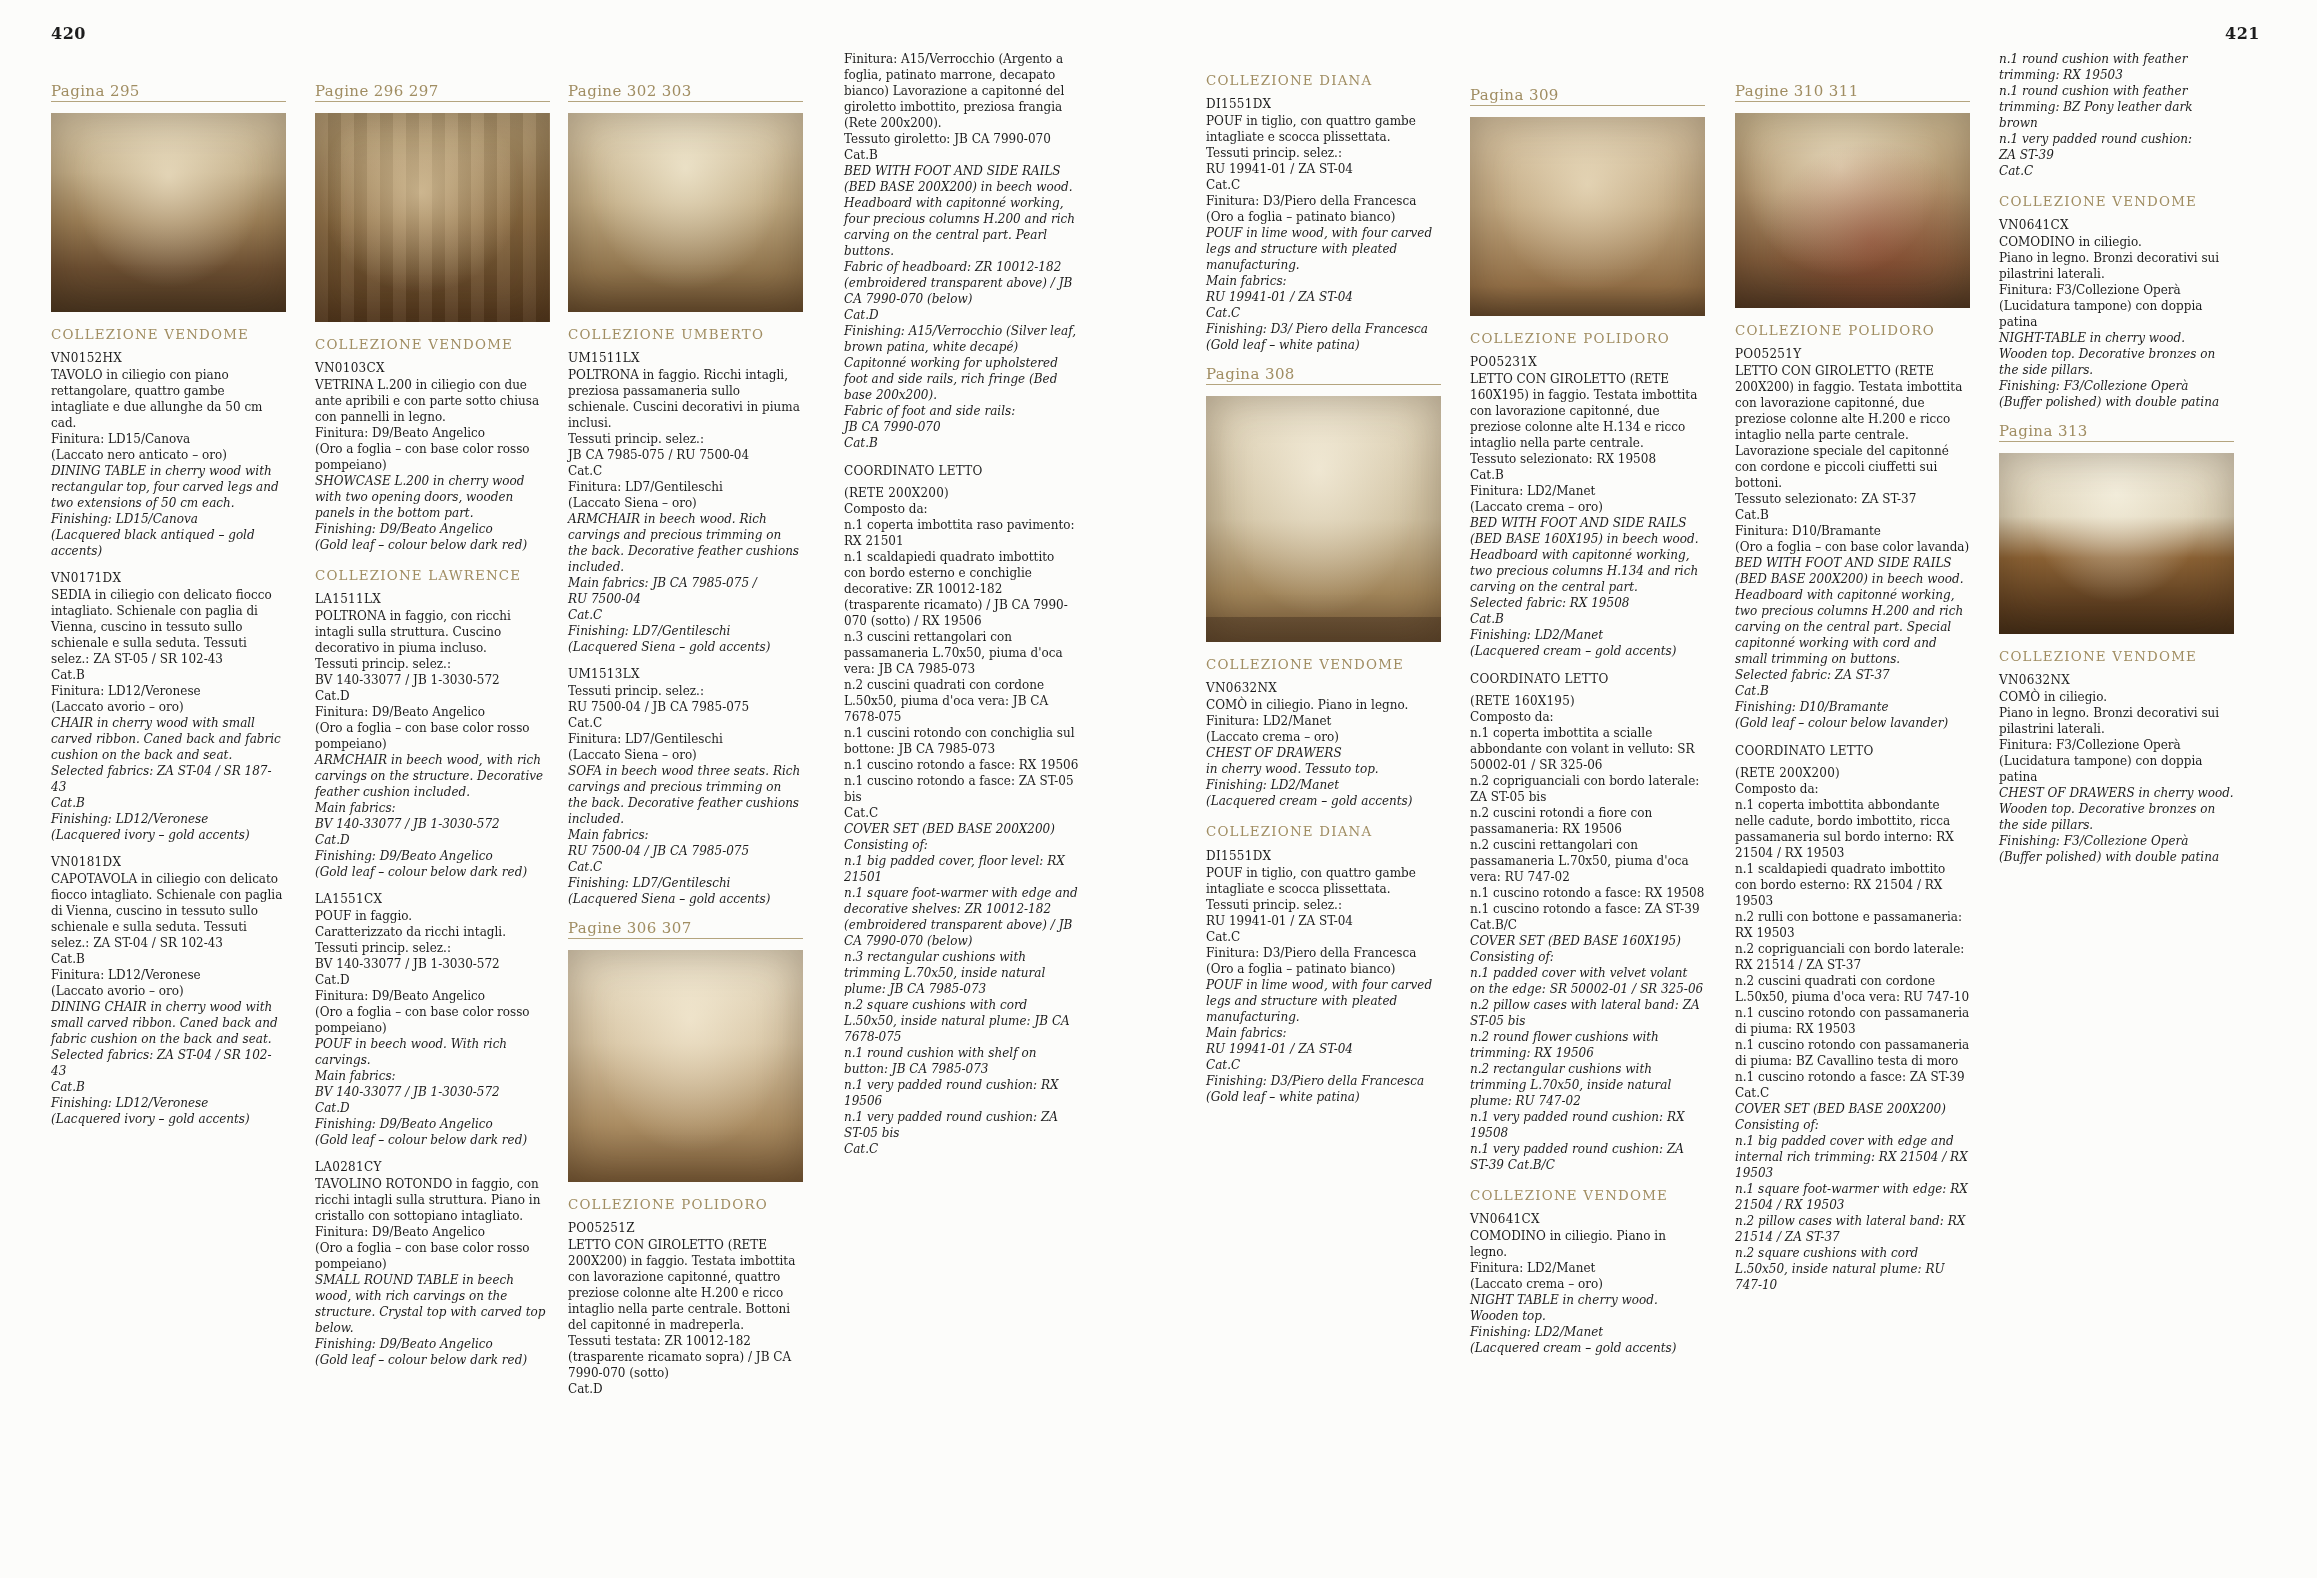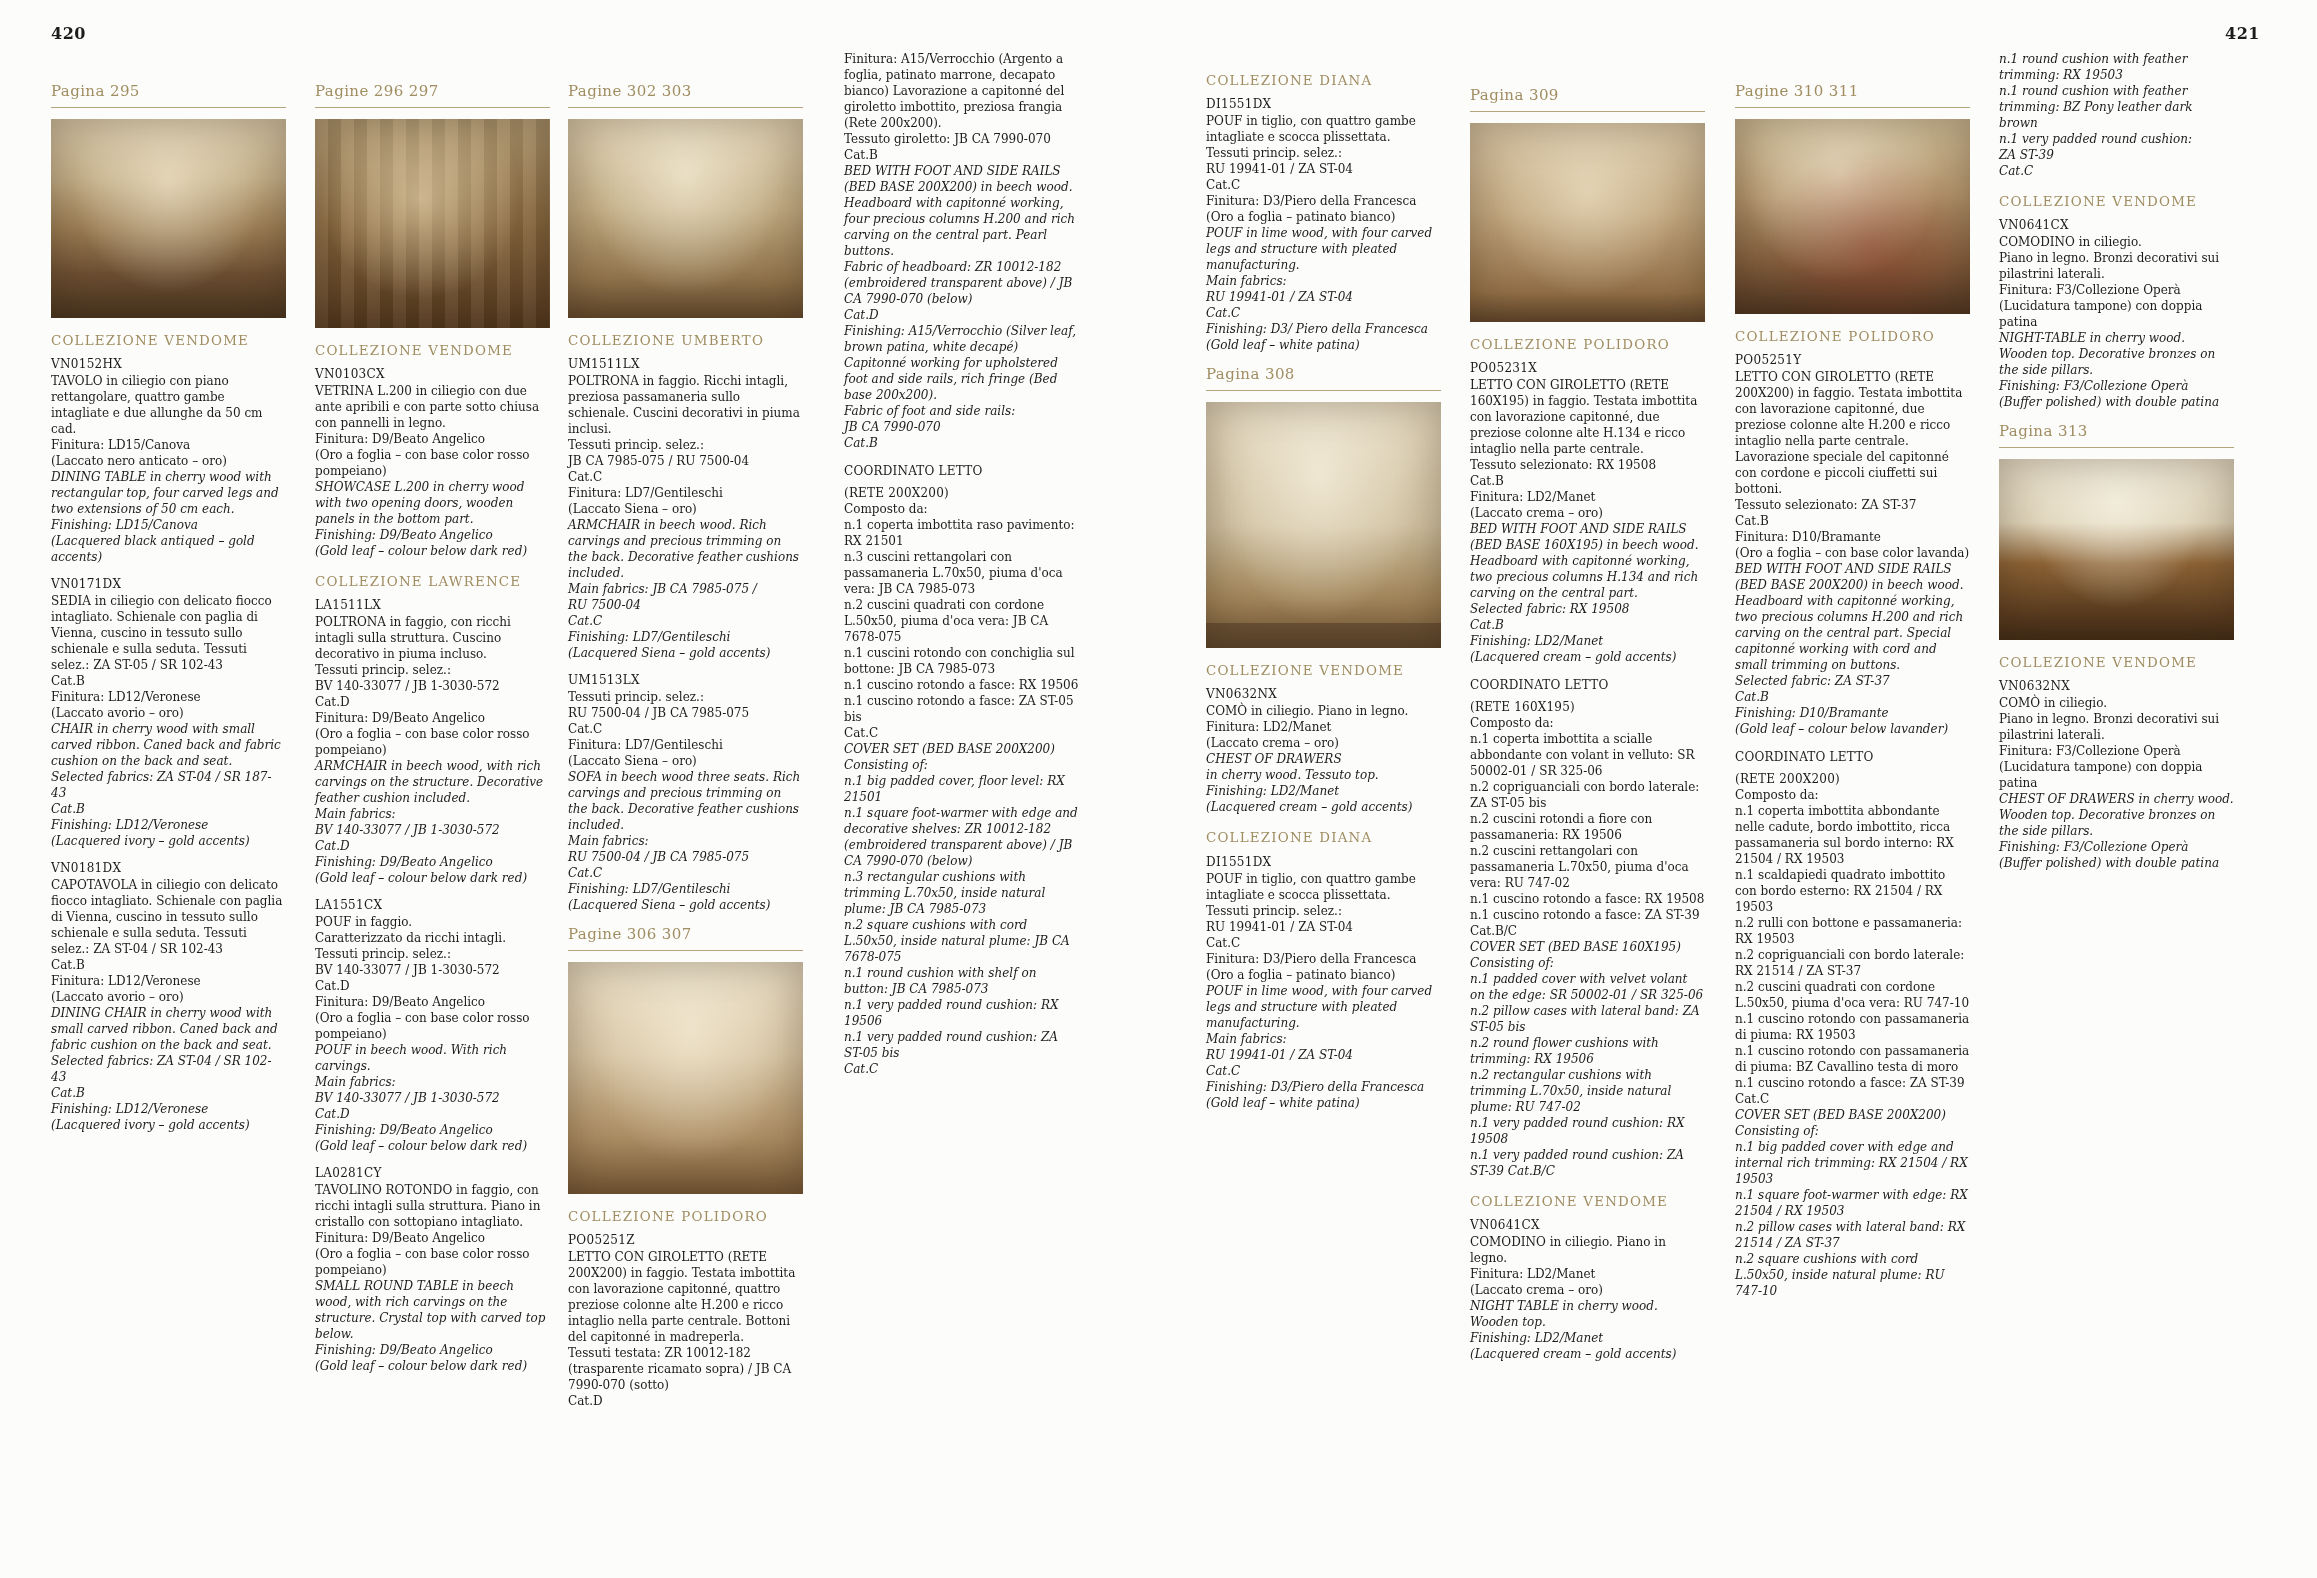--- a/index.html
+++ b/index.html
@@ -13,21 +13,21 @@
   }
   .page-num {
     position:absolute; top:24px;
     font-size:16px; font-weight:bold; letter-spacing:0.5px;
   }
   #pagenum-left { left:51px; }
   #pagenum-right { right:58px; }
   .col { position:absolute; }
   .page-header {
     color:#a08d62; font-size:15px; letter-spacing:0.4px;
-    padding-bottom:7px; border-bottom:0.9px solid #b4a47e;
+    padding-bottom:1px; border-bottom:0.9px solid #b4a47e;
     margin-bottom:11px;
   }
   .collection {
     color:#a08d62; font-size:13.4px; letter-spacing:1.2px;
     margin:15px 0 9.3px 0; white-space:nowrap;
   }
   .photo {
     width:100%; margin-bottom:13px;
     box-shadow:inset 0 0 43px rgba(55,38,18,.38);
   }
@@ -237,20 +237,21 @@
         <p class="l i">Capitonné working for upholstered foot and side rails, rich fringe (Bed base 200x200).</p>
         <p class="l i">Fabric of foot and side rails:</p>
         <p class="l i">JB CA 7990-070</p>
         <p class="l i">Cat.B</p>
       </div>
       <div class="product">
         <p class="l h">COORDINATO LETTO</p>
         <p class="l h">(RETE 200X200)</p>
         <p class="l r">Composto da:</p>
         <p class="l r">n.1 coperta imbottita raso pavimento: RX 21501</p>
+        <p class="l r">n.1 scaldapiedi quadrato imbottito con bordo esterno e conchiglie decorative: ZR 10012-182 (trasparente ricamato) / JB CA 7990-070 (sotto) / RX 19506</p>
         <p class="l r">n.3 cuscini rettangolari con passamaneria L.70x50, piuma d'oca vera: JB CA 7985-073</p>
         <p class="l r">n.2 cuscini quadrati con cordone L.50x50, piuma d'oca vera: JB CA 7678-075</p>
         <p class="l r">n.1 cuscini rotondo con conchiglia sul bottone: JB CA 7985-073</p>
         <p class="l r">n.1 cuscino rotondo a fasce: RX 19506</p>
         <p class="l r">n.1 cuscino rotondo a fasce: ZA ST-05 bis</p>
         <p class="l r">Cat.C</p>
         <p class="l i">COVER SET (BED BASE 200X200)</p>
         <p class="l i">Consisting of:</p>
         <p class="l i">n.1 big padded cover, floor level: RX 21501</p>
         <p class="l i">n.1 square foot-warmer with edge and decorative shelves: ZR 10012-182 (embroidered transparent above) / JB CA 7990-070 (below)</p>

